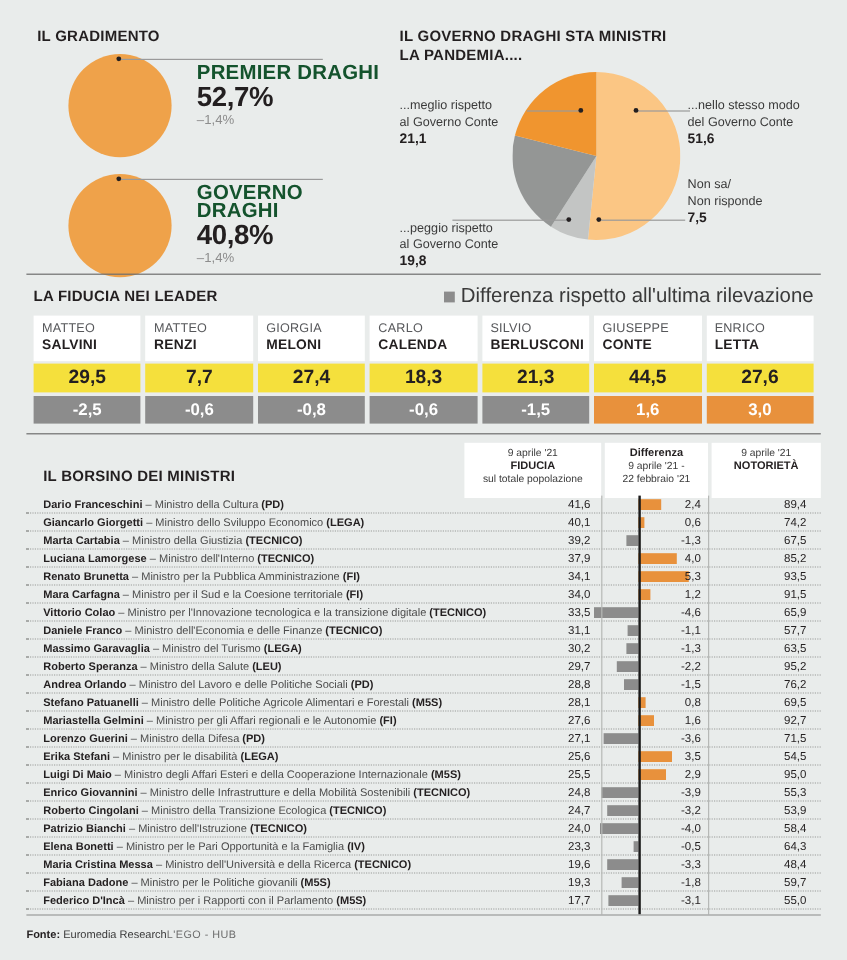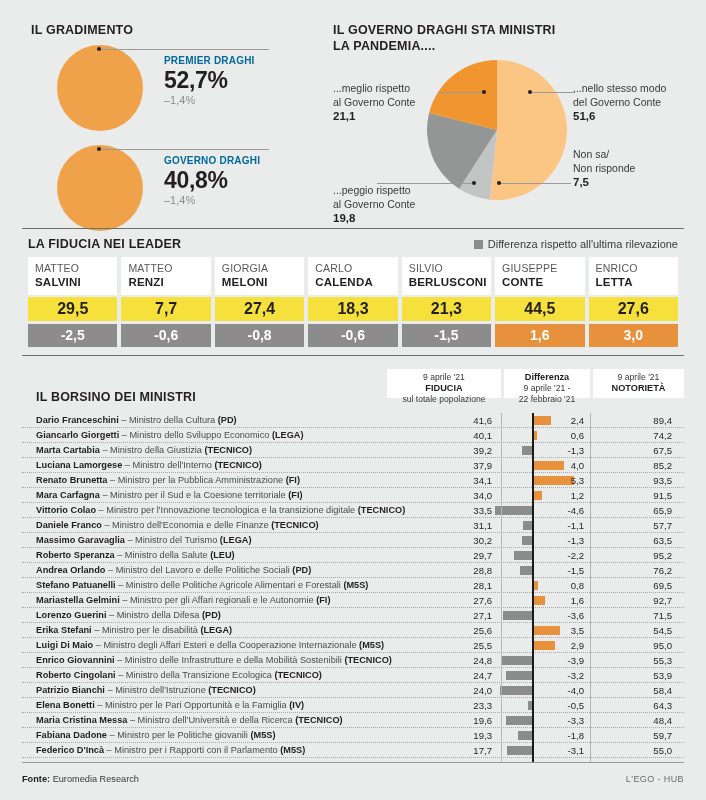--- a/index.html
+++ b/index.html
@@ -36,22 +36,22 @@
     position: absolute;
     height: 1px; background: #9a9a9a;
     left: 68px; top: 4px; width: 170px;
   }
   .circle-dot {
     position: absolute; width: 4px; height: 4px; border-radius: 50%;
     background: #231f20; left: 66px; top: 2px;
   }
   .circle-label { position: absolute; left: 133px; top: 8px; width: 160px; }
   .circle-label .name {
-    font-weight: bold; font-size: 10px; letter-spacing: 0.2px;
-    color: #0369a1; line-height: 15px;
+    font-weight: bold; font-size: 17px; letter-spacing: 0.2px;
+    color: #14532d; line-height: 15px;
   }
   .circle-label .value {
     font-weight: bold; font-size: 23px; letter-spacing: -0.3px;
     line-height: 25px; color: #231f20;
   }
   .circle-label .delta {
     font-size: 11px; color: #8d8d8d; line-height: 14px;
   }
 
   
@@ -73,21 +73,21 @@
   .leader-dot { position: absolute; width: 4px; height: 4px; border-radius: 50%; background: #231f20; }
 
   
   #leaders-section {
     position: absolute; left: 22px; top: 228px; width: 662px;
     border-top: 1.5px solid #6e6e6e;
     border-bottom: 1.5px solid #6e6e6e;
     padding: 8px 0 8px 0;
   }
   #leaders-head { display: flex; align-items: center; justify-content: space-between; padding: 0 6px 6px 6px; }
-  #leaders-legend { display: flex; align-items: center; gap: 5px; font-size: 11px; color: #3a3a3a; }
+  #leaders-legend { display: flex; align-items: center; gap: 5px; font-size: 17px; color: #3a3a3a; }
   #legend-swatch { width: 9px; height: 9px; background: #8c8c8c; display: inline-block; }
 
   #leaders-grid { display: flex; gap: 4px; padding: 0 6px; }
   .leader-col { flex: 1; min-width: 0; }
   .leader-name {
     background: #ffffff; padding: 5px 6px 5px 7px; height: 38px;
   }
   .leader-name .first { font-size: 10.5px; color: #56575a; line-height: 13px; letter-spacing: 0.2px; }
   .leader-name .last { font-size: 11.5px; font-weight: bold; color: #231f20; line-height: 14px; letter-spacing: 0.2px; }
   .leader-val {
@@ -102,21 +102,21 @@
   .leader-diff.pos { background: #e8913c; }
 
   
   #ministers-section { position: absolute; left: 22px; top: 366px; width: 662px; }
 
   #min-header { position: relative; height: 47px; }
   #min-title { position: absolute; left: 14px; top: 24px; }
   .colhead {
     position: absolute; top: 3px; background: #ffffff;
     text-align: center; font-size: 8.6px; line-height: 10.8px;
-    color: #3a3a3a; padding: 3px 2px 2px 2px; height: 29px;
+    color: #3a3a3a; padding: 3px 2px 2px 2px; height: 46px;
   }
   .colhead b { font-weight: bold; font-size: 9.2px; color: #231f20; }
   #ch-fiducia { left: 365px; width: 114px; }
   #ch-diff    { left: 482px; width: 86px; }
   #ch-noto    { left: 571px; width: 91px; }
 
   #min-rows { position: relative; }
   .mrow { position: relative; height: 15px; }
   .mrow-bg { position: absolute; left: 0; right: 0; bottom: 0; border-bottom: 1px dotted #a8aaa8; }
   .mname {
@@ -145,21 +145,21 @@
   #zero-line {
     position: absolute; left: 510px; top: 0; width: 1.6px;
     background: #1a1a1a;
   }
   .vsep { position: absolute; top: 0; width: 1px; background: #b6b8b6; }
 
   #min-bottom-rule { position: absolute; left: 0; right: 0; height: 1px; background: #9a9a9a; }
 
   
   #footer { position: absolute; left: 22px; top: 774px; width: 662px;
-            display: flex; justify-content: space-between; align-items: baseline; }
+            display: flex; align-items: baseline; }
   #fonte { font-size: 9.2px; color: #3a3a3a; }
   #fonte b { font-weight: bold; color: #231f20; }
   #brand { font-size: 9px; color: #6b6b6b; letter-spacing: 0.4px; }
 </style>
 </head>
 <body>
 
 <div id="top-section">
 
   <div id="gradimento-block">

